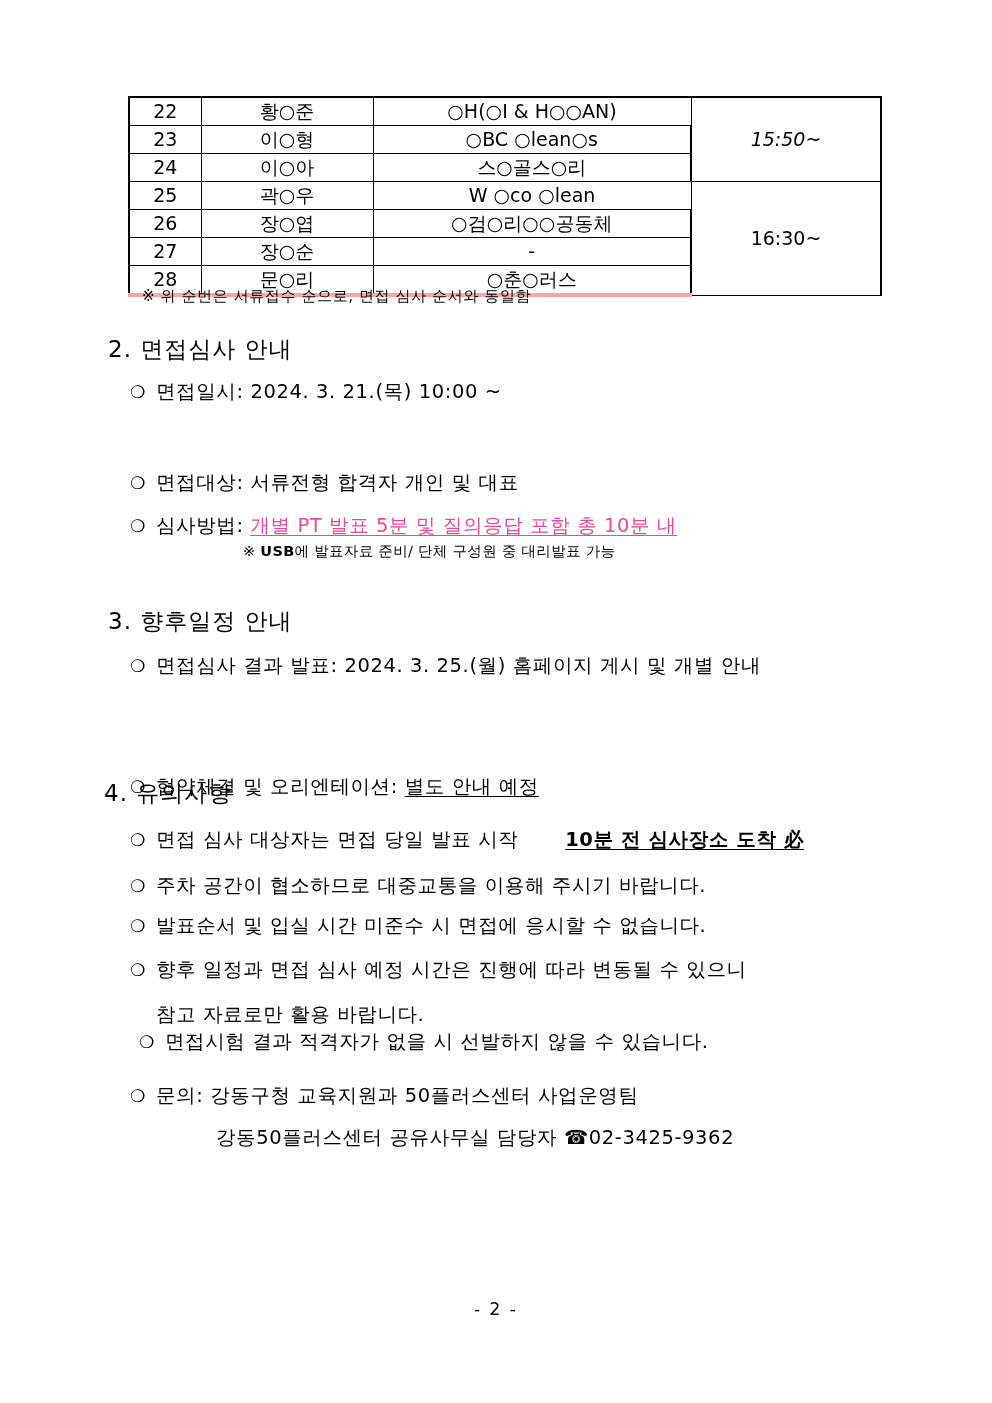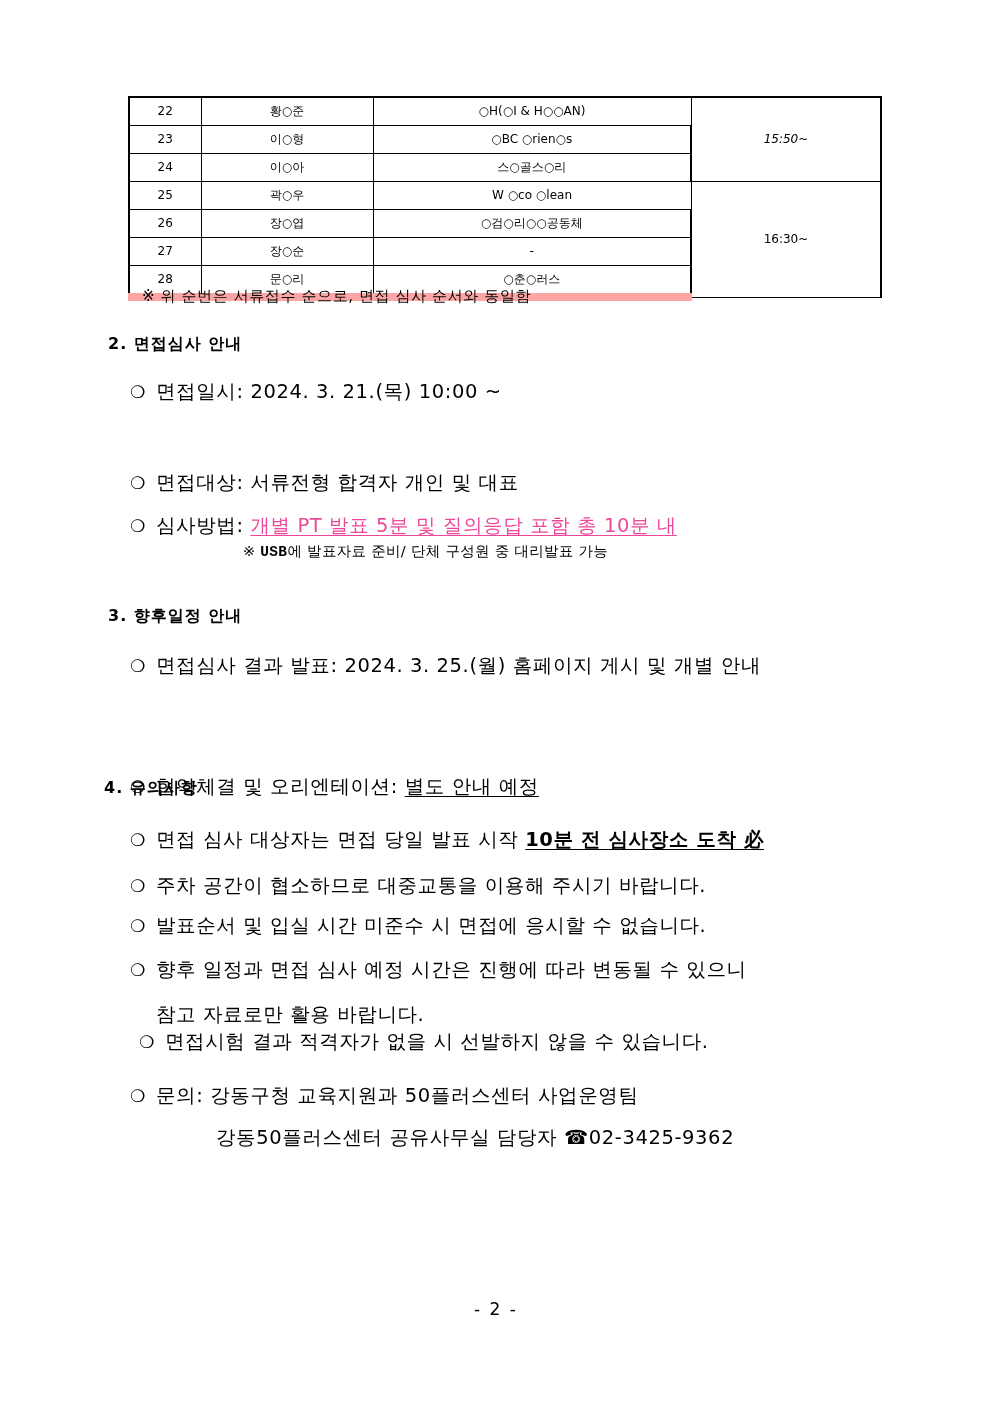--- a/index.html
+++ b/index.html
@@ -31,53 +31,53 @@
     width: 752px;
     border-collapse: collapse;
     table-layout: fixed;
   }
   .schedule-table td {
     border: 1px solid #000000;
     height: 27px;
     line-height: 25px;
     text-align: center;
     vertical-align: middle;
-    font-size: 12px;
+    font-size: 19px;
     padding: 0;
     white-space: nowrap;
   }
   .schedule-table .col-no    { width: 72px; }
   .schedule-table .col-name  { width: 172px; }
   .schedule-table .col-org   { width: 318px; }
   .schedule-table .col-time  { width: 190px; }
 
   .schedule-table tr td:first-child { border-left: 2px solid #000; }
   .schedule-table tr td:last-child  { border-right: 2px solid #000; }
   .schedule-table tr:first-child td { border-top: 2px solid #000; }
-  .schedule-table tr:last-child td  { border-bottom: 8px solid #fca5a5; }
+  .schedule-table tr:last-child td  { border-bottom: 4px solid #fca5a5; }
   .cell-time {
     border-left: 1px solid #000 !important;
   }
   .time-group-top { border-bottom: 1.5px solid #000 !important; font-style: italic; }
 
   
   .abs { position: absolute; }
 
   .table-note {
     left: 122px;
     top: 287px;
     font-size: 15px;
     letter-spacing: 0.6px;
     white-space: nowrap;
     margin-left: 20px;
   }
 
   .sec-head {
-    font-size: 16px;
-    font-weight: bold;
+    font-size: 23px;
+    font-weight: normal;
     letter-spacing: 1px;
     white-space: nowrap;
   }
   .sec-head-2 { left: 108px; top: 334px; }
   .sec-head-3 { left: 108px; top: 606px; }
   .sec-head-4 { left: 104px; top: 778px; }
 
   .bullet-row {
     font-size: 19.5px;
     letter-spacing: 0.6px;
@@ -103,30 +103,31 @@
     text-underline-offset: 3px;
   }
   .black-underline {
     text-decoration: underline;
     text-underline-offset: 3px;
   }
   .bold-underline {
     font-weight: bold;
     text-decoration: underline;
     text-underline-offset: 3px;
+    margin-left: 40px;
   }
 
   .sub-note {
     left: 243px;
     top: 542px;
     font-size: 14.5px;
     letter-spacing: 0.3px;
     white-space: nowrap;
   }
-  .sub-note b { font-weight: bold; font-family: Liberation Mono, monospace; }
+  .sub-note b { font-weight: bold; }
 
   .page-footer {
     left: 0;
     top: 1299px;
     width: 992px;
     text-align: center;
     font-size: 17px;
     letter-spacing: 2px;
   }
 
@@ -147,21 +148,21 @@
     <tbody>
       <tr>
         <td>22</td>
         <td>황○준</td>
         <td>○H(○I &amp; H○○AN)</td>
         <td class="cell-time time-group-top" rowspan="3">15:50~</td>
       </tr>
       <tr>
         <td>23</td>
         <td>이○형</td>
-        <td>○BC ○rien○s</td>
+        <td>○BC ○lean○s</td>
       </tr>
       <tr>
         <td>24</td>
         <td>이○아</td>
         <td>스○골스○리</td>
       </tr>
       <tr>
         <td>25</td>
         <td>곽○우</td>
         <td>W ○co ○lean</td>

